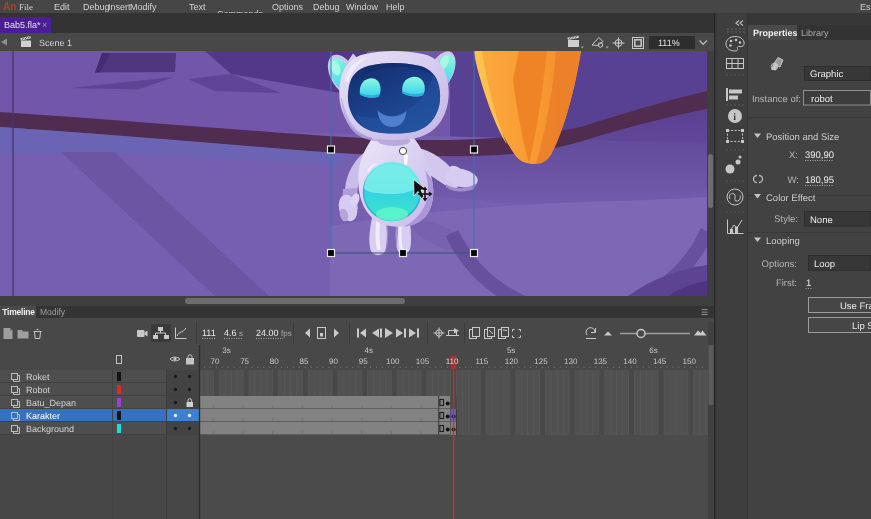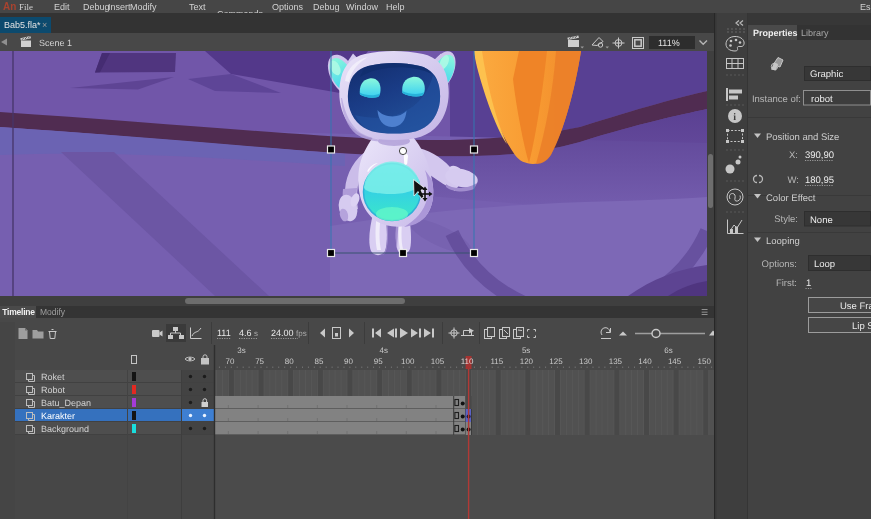--- a/index.html
+++ b/index.html
@@ -6,21 +6,21 @@
 svg text { text-rendering:geometricPrecision; }
 html,body { width:871px; height:519px; overflow:hidden; background:#454545;
   font-family:"Liberation Sans", sans-serif; }
 .abs { position:absolute; }
 #root { position:relative; width:871px; height:519px; }
 
 #menubar { left:0; top:0; width:871px; height:13px; background:#464646;
   color:#d2d2d2; font-size:9px; }
 #menubar span { position:absolute; top:1.5px; }
 #tabstrip { left:0; top:13px; width:871px; height:20px; background:#333333; }
-#doctab { position:absolute; left:0; top:4px; width:51px; height:16px; background:#0c4a6e;
+#doctab { position:absolute; left:0; top:4px; width:51px; height:16px; background:#4c1d95;
   color:#e2e2e2; font-size:9px; }
 #scenebar { left:0; top:33px; width:714px; height:18px; background:#484848; }
 #stagewrap { left:0; top:51px; width:707px; height:245px; overflow:hidden; background:#7056a7; }
 
 #vsb { left:707px; top:51px; width:7px; height:245px; background:#3f3f3f; }
 #vsbthumb { position:absolute; left:1px; top:103px; width:5px; height:54px; background:#6d6d6d; border-radius:3px; }
 #hsb { left:0; top:296px; width:714px; height:10px; background:#3f3f3f; }
 #hsbthumb { position:absolute; left:185px; top:2px; width:220px; height:6px; background:#6d6d6d; border-radius:3px; }
 
 #tltabs { left:0; top:306px; width:714px; height:12px; background:#343434; }
@@ -254,21 +254,21 @@
     </div>
   <div class="abs" id="hsb">
       <div id="hsbthumb"></div>
     </div>
   <div class="abs" id="tltabs">
     <div id="tltab">&nbsp;Timeline</div>
       <div id="tlout">Modify</div>
     <div style="position:absolute;left:701px;top:2px;color:#aaaaaa;font-size:8px;">☰</div>
   </div>
   <div class="abs" id="tlfill"></div>
-  <div class="abs" style="left:0;top:322px;width:714px;height:197px;padding-left:15px;">
+  <div class="abs" style="left:0;top:322px;width:714px;height:197px;">
 
 <svg width="714" height="197" viewBox="0 0 714 197" font-family="Liberation Sans, sans-serif">
 <rect x="0" y="0" width="714" height="197" fill="#484848"></rect>
 <rect x="200" y="113" width="508" height="84" fill="#4b4b4b"></rect>
 <path d="M3.5,6 L10,6 L12.5,8.5 L12.5,17 L3.5,17 Z" fill="#9e9e9e"></path>
 <path d="M10,6 L10,8.5 L12.5,8.5 Z" fill="#6f6f6f"></path>
 <path d="M17.5,8 L22,8 L23,9.5 L28.5,9.5 L28.5,16.5 L17.5,16.5 Z" fill="#9e9e9e"></path>
 <g stroke="#c9c9c9" fill="none" stroke-width="1">
 <path d="M34.5,9.5 L40.5,9.5 L39.8,16.5 L35.2,16.5 Z"></path>
           <line x1="33.5" y1="9.5" x2="41.5" y2="9.5"></line>

